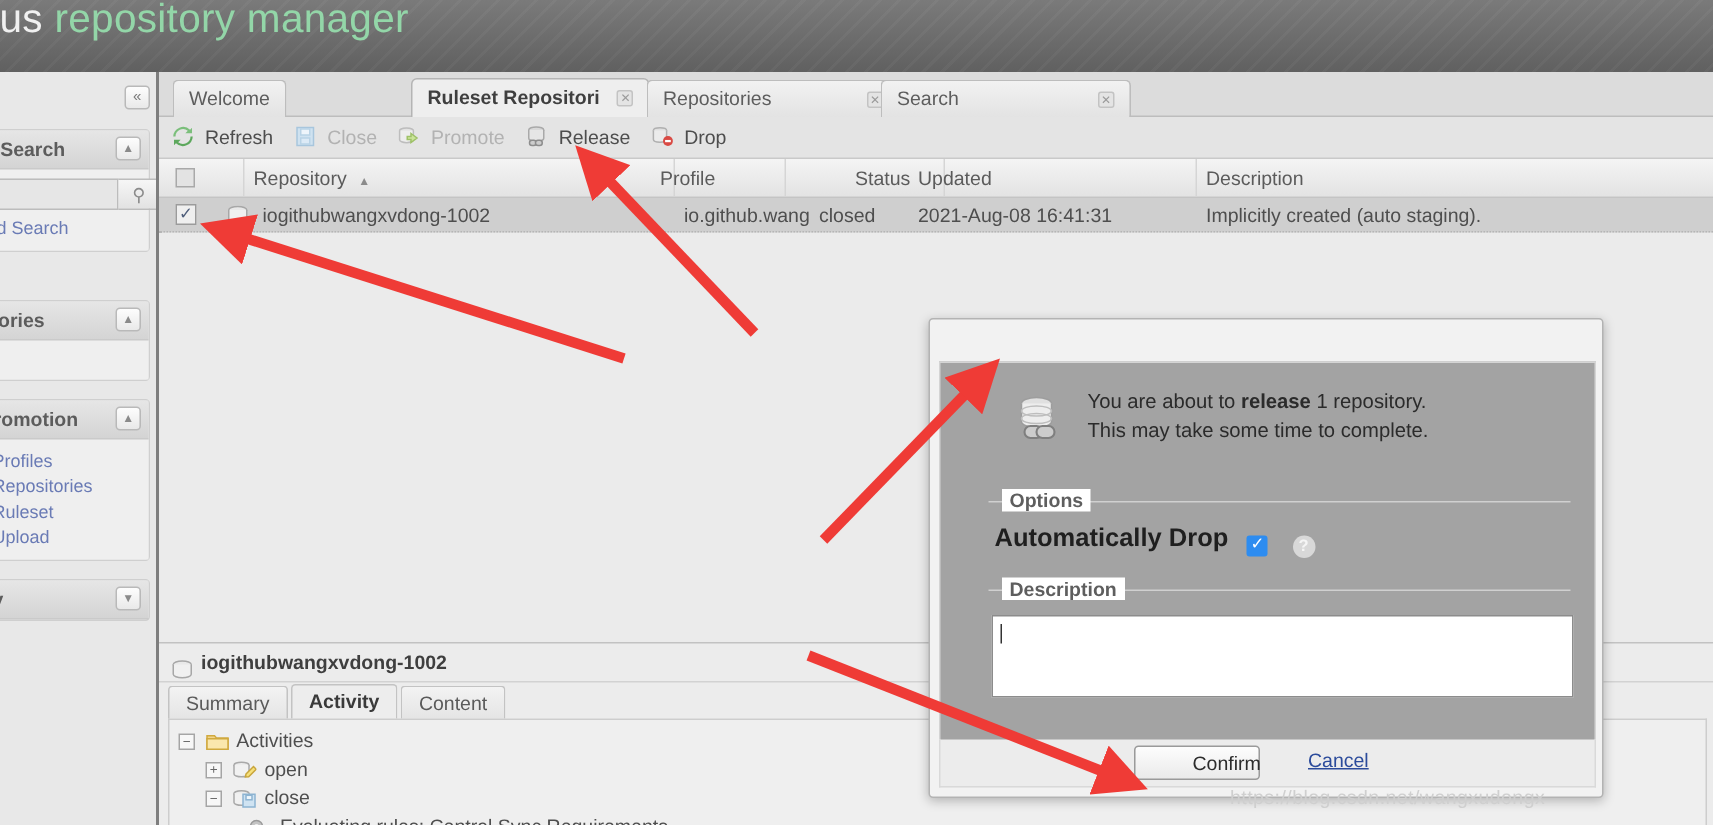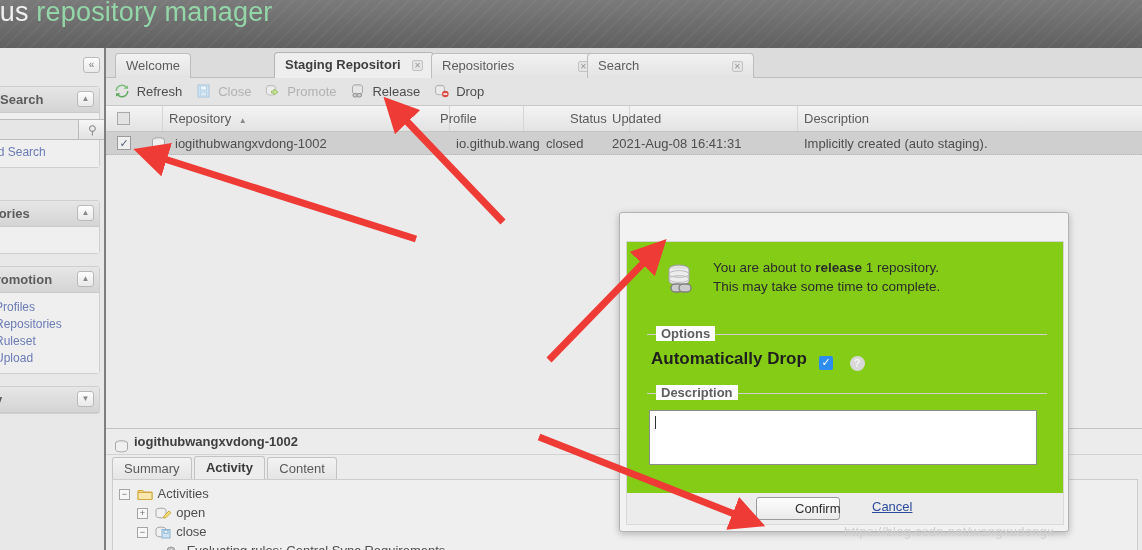--- a/index.html
+++ b/index.html
@@ -178,21 +178,21 @@
     position:absolute; left:619px; top:212px; width:450px; height:320px;
     background:#f2f2f2; border:1px solid #b3b3b3; border-radius:3px;
     box-shadow:0 2px 7px rgba(0,0,0,.25);
   }
   #dialog-title {
     height:28px; line-height:28px; padding-left:10px;
     font-size:14px; font-weight:bold; color:#333; background:#f2f2f2;
   }
   #dialog-body {
     position:absolute; left:6px; top:28px; width:438px; height:255px;
-    background:#84cc16; border:1px solid #d4d4d4; padding:14px 16px 0 20px;
+    background:#a3a3a3; border:1px solid #d4d4d4; padding:14px 16px 0 32px;
   }
   #msg-row { position:relative; height:58px; }
   #db-icon { position:absolute; left:16px; top:6px; width:34px; height:34px; }
   #msg-text {
     position:absolute; left:66px; top:2px; font-size:13.5px; color:#2b2b2b; line-height:19px;
   }
   .fs {
     position:relative; margin-top:20px;
   }
   .fs-legend {
@@ -232,21 +232,21 @@
     padding-left:38px;
   }
   #cancel-link {
     position:absolute; left:245px; top:6px; font-size:13px; color:#2b4b9b;
     text-decoration:underline;
   }
 
   
   #watermark {
     position:absolute; left:820px; top:524px; font-size:13px; color:#cfcfcf;
-    letter-spacing:.3px; white-space:nowrap; pointer-events:none;margin-left:24px;
+    letter-spacing:.3px; white-space:nowrap; pointer-events:none;
   }
 
   
   #arrows { position:absolute; left:0; top:0; width:1142px; height:550px; pointer-events:none; }
 </style>
 </head>
 <body>
 
 <div id="app-header">
   <div class="brand">
@@ -301,21 +301,21 @@
   </div>
 </div>
 
 <div id="main">
 
   <div id="tabbar">
     <div class="tab" style="left:9px;">
       <span>Welcome</span>
     </div>
     <div class="tab active" style="left:168px;">
-      <span>Staging Repositori</span>
+      <span>Ruleset Repositori</span>
       <span class="x">✕</span>
     </div>
     <div class="tab" style="left:325px;">
       <span>Repositories</span>
       <span class="x" style="margin-left:60px;">✕</span>
     </div>
     <div class="tab" style="left:481px;">
       <span>Search</span>
       <span class="x" style="margin-left:89px;">✕</span>
     </div>

